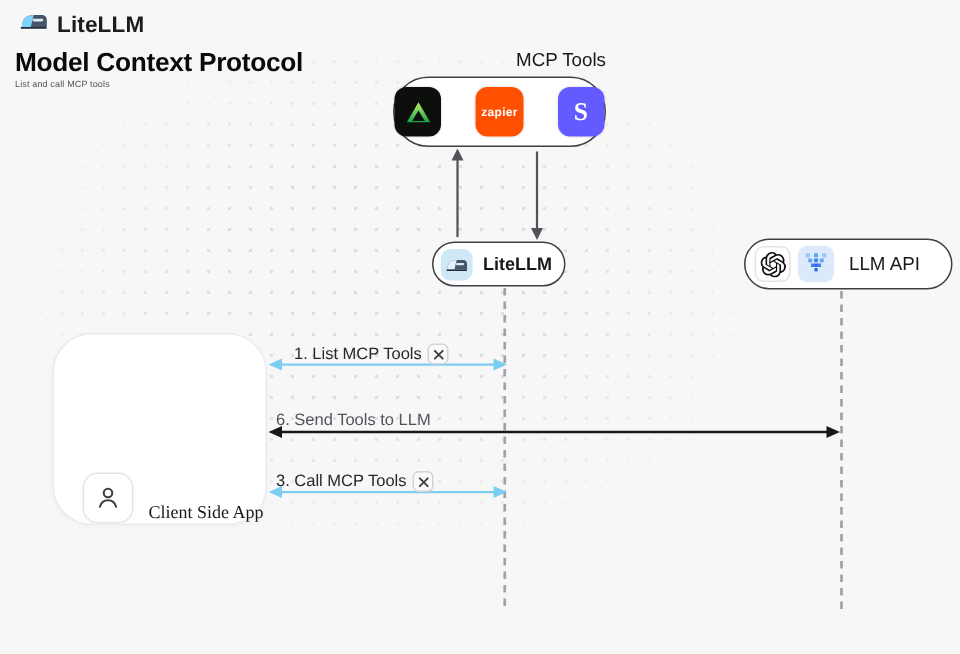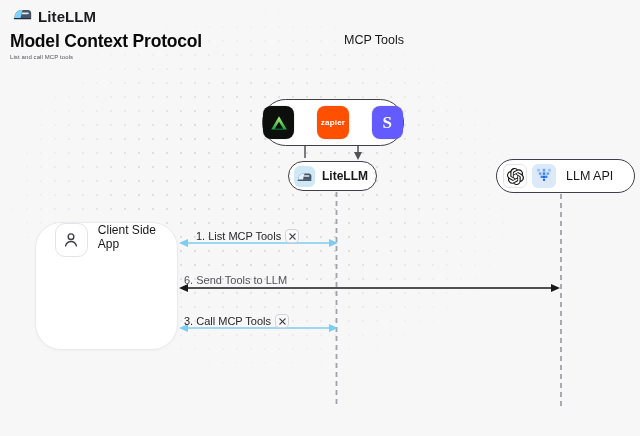--- a/index.html
+++ b/index.html
@@ -31,21 +31,21 @@
   .page-subtitle { position:absolute; left:10px; top:54px; font-size:6px; color:#52525b; letter-spacing:.1px; }
 
   
   svg.connectors { position:absolute; inset:0; }
 
   
   .mcp-label { position:absolute; left:262px; top:33px; width:142px; text-align:right; font-size:12.5px; font-weight:500; color:#18181b; }
   .mcp-box {
     position:absolute; left:262px; top:51px; width:142px; height:47px;
     background:#fff; border:1.4px solid #3f3f46; border-radius:24px;
-    display:flex; align-items:center; justify-content:center; gap:23px;margin-top:48px;
+    display:flex; align-items:center; justify-content:center; gap:23px;
   }
   .tool-tile { width:33px; height:33px; border-radius:8px; display:flex; align-items:center; justify-content:center; box-shadow:0 0 0 1px rgba(0,0,0,.05); }
   .tile-dark { background:#0d0f0c; }
   .tile-zapier { background:#ff4f00; }
   .tile-stripe { background:#635bff; }
   .zapier-text { color:#fff; font-size:8px; font-weight:700; letter-spacing:.2px; }
   .stripe-text { color:#fff; font-size:17px; font-weight:700; font-family:"Liberation Serif", serif; }
 
   
   .node-litellm {
@@ -65,21 +65,21 @@
   .provider-chip { width:24px; height:24px; border-radius:6px; display:flex; align-items:center; justify-content:center; }
   .chip-openai { background:#fff; border:1px solid #e4e4e7; }
   .chip-pixel { background:#dce9fb; }
   .node-llmapi .lbl { font-size:12.5px; font-weight:500; margin-left:5px; color:#18181b; }
 
   
   .node-client {
     position:absolute; left:35px; top:222px; width:143px; height:128px;
     background:#fff; border:1.5px solid #ebebee; border-radius:26px;
     box-shadow:0 1px 3px rgba(0,0,0,.03);
-    display:flex; align-items:flex-start; padding-left:19px;
+    display:flex; align-items:flex-end; padding-left:19px;font-family:Liberation Serif, serif;
   }
   .client-chip { width:34px; height:34px; border-radius:10px; background:#fff; border:1px solid #e4e4e7; display:flex; align-items:center; justify-content:center; }
   .node-client .lbl { font-size:12px; font-weight:500; margin-left:10px; color:#18181b; }
 
   
   .seq-label { position:absolute; font-size:11px; font-weight:500; display:flex; align-items:center; gap:4px; white-space:nowrap; }
   .seq-1 { left:196px; top:229px; color:#27272a; }
   .seq-2 { left:184px; top:274px; color:#52525b; }
   .seq-3 { left:184px; top:314px; color:#27272a;align-items:center; }
   .tool-badge {

